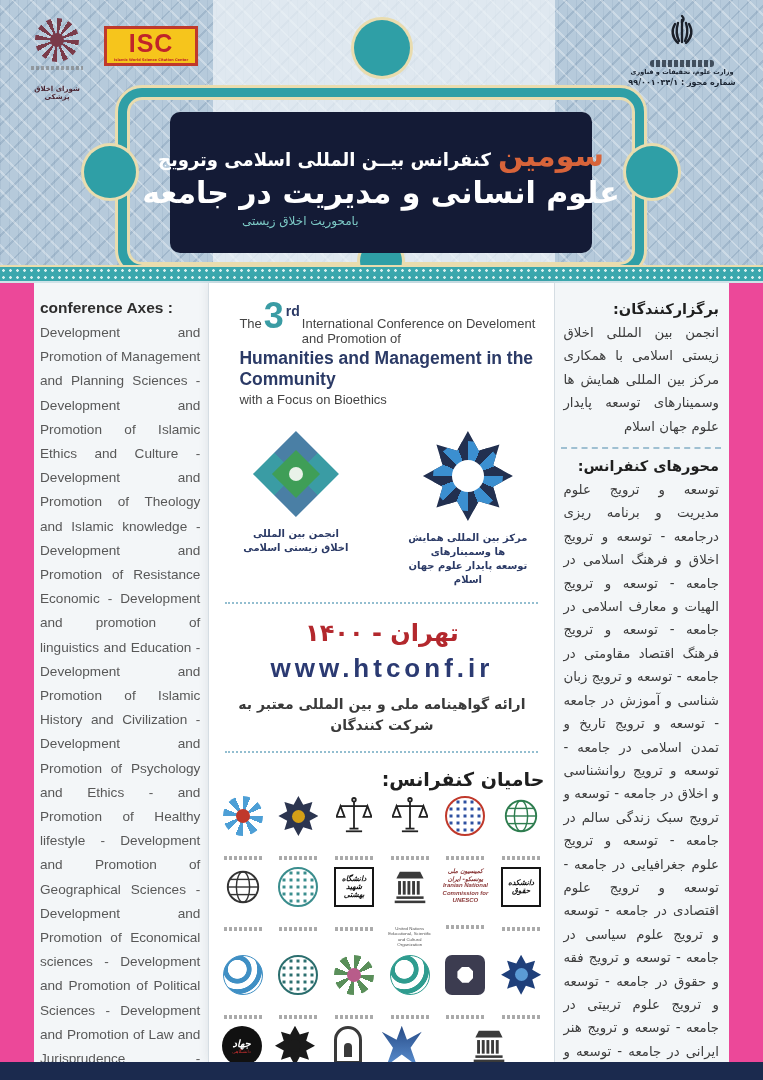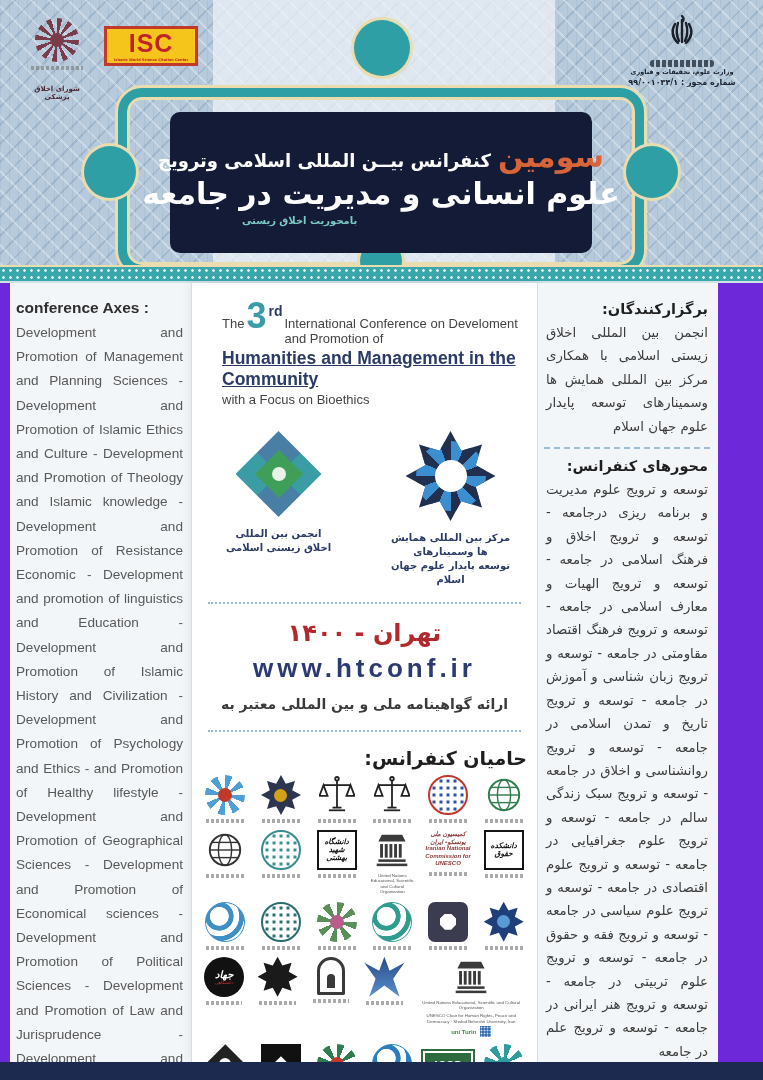--- a/index.html
+++ b/index.html
@@ -19,21 +19,21 @@
   .med.r{left:626px;top:146px;width:52px;height:52px;}
   .med.t{left:354px;top:20px;width:56px;height:56px;}
   .med.b{left:360px;top:240px;width:42px;height:42px;}
   .panel{position:absolute;left:170px;top:112px;width:422px;height:141px;background:#141b36;
     border-radius:10px;display:flex;flex-direction:column;align-items:center;justify-content:center;
     z-index:3;}
   .t-line1{direction:rtl;display:flex;align-items:baseline;gap:7px;white-space:nowrap;}
   .t-ord{color:#d8643a;font-size:30px;font-weight:bold;}
   .t-rest{color:#ffffff;font-size:18px;font-weight:bold;}
   .t-main{color:#ffffff;font-size:30px;font-weight:bold;margin-top:2px;direction:rtl;white-space:nowrap;}
-  .t-sub{color:#7cc9c5;font-size:10px;font-weight:bold;direction:rtl;align-self:flex-start;
+  .t-sub{color:#7cc9c5;font-size:12px;font-weight:normal;direction:rtl;align-self:flex-start;
     margin:4px 0 0 72px;}
   .hdr-teal{position:absolute;bottom:0;left:0;right:0;height:14px;background:#3aa7ad;
     border-top:2px solid #e9dcae;border-bottom:2px solid #cfe2e8;
     background-image:radial-gradient(#d9efee 1px, transparent 1.6px);background-size:7px 7px;}
   .hdr-left{position:absolute;left:26px;top:18px;display:flex;gap:16px;align-items:flex-start;z-index:4;}
   .mu-wrap{width:62px;text-align:center;}
   .mu-logo{width:44px;height:44px;margin:0 auto;border-radius:50%;
     background:repeating-conic-gradient(#7a3b4a 0 14deg, rgba(255,255,255,.0) 14deg 30deg);
     position:relative;}
   .mu-logo span{position:absolute;inset:15px;border-radius:50%;background:#7a3b4a;}
@@ -42,42 +42,42 @@
   .isc-box b{font-size:25px;color:#c0242a;letter-spacing:1px;font-family:"Liberation Sans",sans-serif;}
   .isc-sub{display:block;font-size:3.5px;color:#c0242a;font-weight:bold;}
   .hdr-right{position:absolute;right:22px;top:14px;width:118px;text-align:center;z-index:4;color:#16202e;}
   .emb{width:40px;height:40px;margin:0 auto;}
   .gov-scribble{height:7px;width:64px;margin:2px auto 1px;
     background-image:repeating-linear-gradient(90deg,#24303e 0 4px, transparent 4px 6px);
     border-radius:3px;opacity:.8;}
   .gov-line{font-size:6.5px;font-weight:bold;direction:rtl;}
   .gov-lic{font-size:8px;font-weight:bold;direction:rtl;margin-top:2px;}
   
-  .content{position:absolute;top:283px;bottom:18px;left:0;right:0;display:flex;padding:0 10px;background:#6d28d9;}
+  .content{position:absolute;top:283px;bottom:18px;left:0;right:0;display:flex;padding:0 34px;background:#ec4899;}
   .col-left{width:181px;background:#f3f6f8;padding:16px 6px 0 4px;box-sizing:border-box;}
   .col-center{width:347px;background:#ffffff;border-left:1px solid #d5dde3;border-right:1px solid #d5dde3;
     box-shadow:0 0 10px rgba(40,60,80,.10);box-sizing:border-box;padding:18px 10px 0;}
   .col-right{width:180px;background:#f3f6f8;padding:16px 8px 0 6px;box-sizing:border-box;}
   
   .axes-h{font-family:"Liberation Sans",sans-serif;font-size:15.5px;font-weight:bold;color:#2e2e2e;margin:0 0 4px 2px;}
   .axes-b{font-family:"Liberation Sans",sans-serif;font-size:13.6px;line-height:24.2px;color:#585858;
     text-align:justify;margin:0 2px;}
   
   .fa{direction:rtl;text-align:justify;}
   .fa-h{direction:rtl;font-size:14.5px;font-weight:bold;color:#1f1f1f;margin:2px 2px 4px;}
   .fa-b{font-size:13.3px;line-height:23.4px;color:#3c3c3c;margin:0 2px;}
   .dash-sep{border:none;border-top:2px dashed #9fc0d2;margin:9px 0;}
   
   .eng{ text-align:left;color:#2b3a66;font-family:"Liberation Sans",sans-serif;margin-left:20px;}
   .eng-l1{display:flex;justify-content:center;align-items:baseline;gap:2px;}
   .eng-the{font-size:13px;color:#444;}
   .eng-num{font-size:36px;line-height:30px;font-weight:bold;color:#3a9ca4;}
   .eng-ord{font-size:14px;font-weight:bold;color:#2b3a66;position:relative;top:-12px;}
   .eng-rest{font-size:13px;color:#444;}
-  .eng-l2{font-size:17.5px;font-weight:bold;color:#2b3a66;margin-top:2px;text-decoration:underline;}
+  .eng-l2{font-size:17.5px;font-weight:bold;color:#2b3a66;margin-top:2px;}
   .eng-l3{font-size:13px;color:#444;margin-top:2px;}
   .orgs{display:flex;justify-content:center;align-items:flex-start;gap:42px;margin-top:24px;}
   .org{width:130px;text-align:center;}
   .org-cap{font-size:10px;font-weight:bold;color:#2b3a66;direction:rtl;line-height:14px;margin-top:10px;}
   .org-geo{width:86px;height:86px;margin:0 auto;position:relative;
     background:conic-gradient(#4a7fa5 0 45deg,#3a9ca4 45deg 135deg,#4a7fa5 135deg 225deg,#3a9ca4 225deg 315deg,#4a7fa5 315deg);
     clip-path:polygon(50% 0,100% 50%,50% 100%,0 50%);}
   .org-geo i{position:absolute;inset:26px;background:#3f9e57;transform:rotate(45deg);}
   .org-geo b{position:absolute;left:36px;top:36px;width:14px;height:14px;border-radius:50%;background:#e9f2e9;}
   .star8{clip-path:polygon(50% 0,62% 22%,85% 15%,78% 38%,100% 50%,78% 62%,85% 85%,62% 78%,50% 100%,38% 78%,15% 85%,22% 62%,0 50%,22% 38%,15% 15%,38% 22%);}
@@ -85,21 +85,21 @@
   .org-star i{position:absolute;inset:10px;background:repeating-conic-gradient(#3b8fd0 0 25deg,#223050 25deg 45deg);border-radius:50%;}
   .org-star b{position:absolute;left:29px;top:29px;width:32px;height:32px;border-radius:50%;background:#ffffff;}
   .dot-sep{border:none;border-top:2px dotted #93bed0;margin:15px 6px;}
   .city{direction:rtl;text-align:center;color:#b3282d;font-size:24px;font-weight:bold;margin-top:2px;}
   .site{text-align:center;color:#2b3a72;font-size:26px;font-weight:bold;letter-spacing:4px;margin-top:6px;
     font-family:"Liberation Sans",sans-serif;text-decoration:none;display:block;}
   .cert{direction:rtl;text-align:center;font-size:14px;font-weight:bold;color:#3a3a3a;line-height:21px;margin-top:10px;}
   .sup-h{direction:rtl;text-align:right;font-size:19px;font-weight:bold;color:#1f1f1f;margin:4px 0 6px;}
   
   .sp-row{display:flex;justify-content:center;align-items:flex-start;gap:9px;margin:5px 0 7px;}
-  .sp-cell{width:47px;display:flex;flex-direction:column;align-items:center;}
+  .sp-cell{width:47px;display:flex;flex-direction:column;align-items:center;gap:16px;}
   .sp-cell.wide{width:118px;}
   .sp-logo{width:40px;height:40px;display:flex;align-items:center;justify-content:center;position:relative;}
   .squig{height:4px;width:82%;margin-top:4px;opacity:.65;
     background-image:repeating-linear-gradient(90deg,#7d7d7d 0 3px, transparent 3px 5px);}
   .sp-cap{font-size:4.4px;color:#555;text-align:center;line-height:5.4px;margin-top:3px;font-family:"Liberation Sans",sans-serif;}
   .k-petals{border-radius:50%;background:repeating-conic-gradient(var(--c1) 0 22deg, transparent 22deg 45deg);}
   .k-petals i{width:14px;height:14px;border-radius:50%;background:var(--c2);}
   .k-star8{background:var(--c1);}
   .k-star8 i{width:13px;height:13px;border-radius:50%;background:var(--c2);}
   .k-ringdots{border-radius:50%;border:2.5px solid var(--c1);box-sizing:border-box;
@@ -235,20 +235,21 @@
           </div>
         </div>
       </div>
 
       <hr class="dot-sep">
 
       <div class="city">تهران - ۱۴۰۰</div>
       <a class="site" href="#">www.htconf.ir</a>
       <div class="cert">
         <div>ارائه گواهینامه ملی و بین المللی معتبر به</div>
+        <div>شرکت کنندگان</div>
       </div>
 
       <hr class="dot-sep">
 
       <div class="sup-h">حامیان کنفرانس:</div>
       <div id="sponsor-grid">
           <div class="sp-row">
             <div class="sp-cell">
               <div class="sp-logo k-petals" style="--c1: #4d9fd6; color: rgb(77, 159, 214); --c2: #c0392b;">
                 <i></i>

